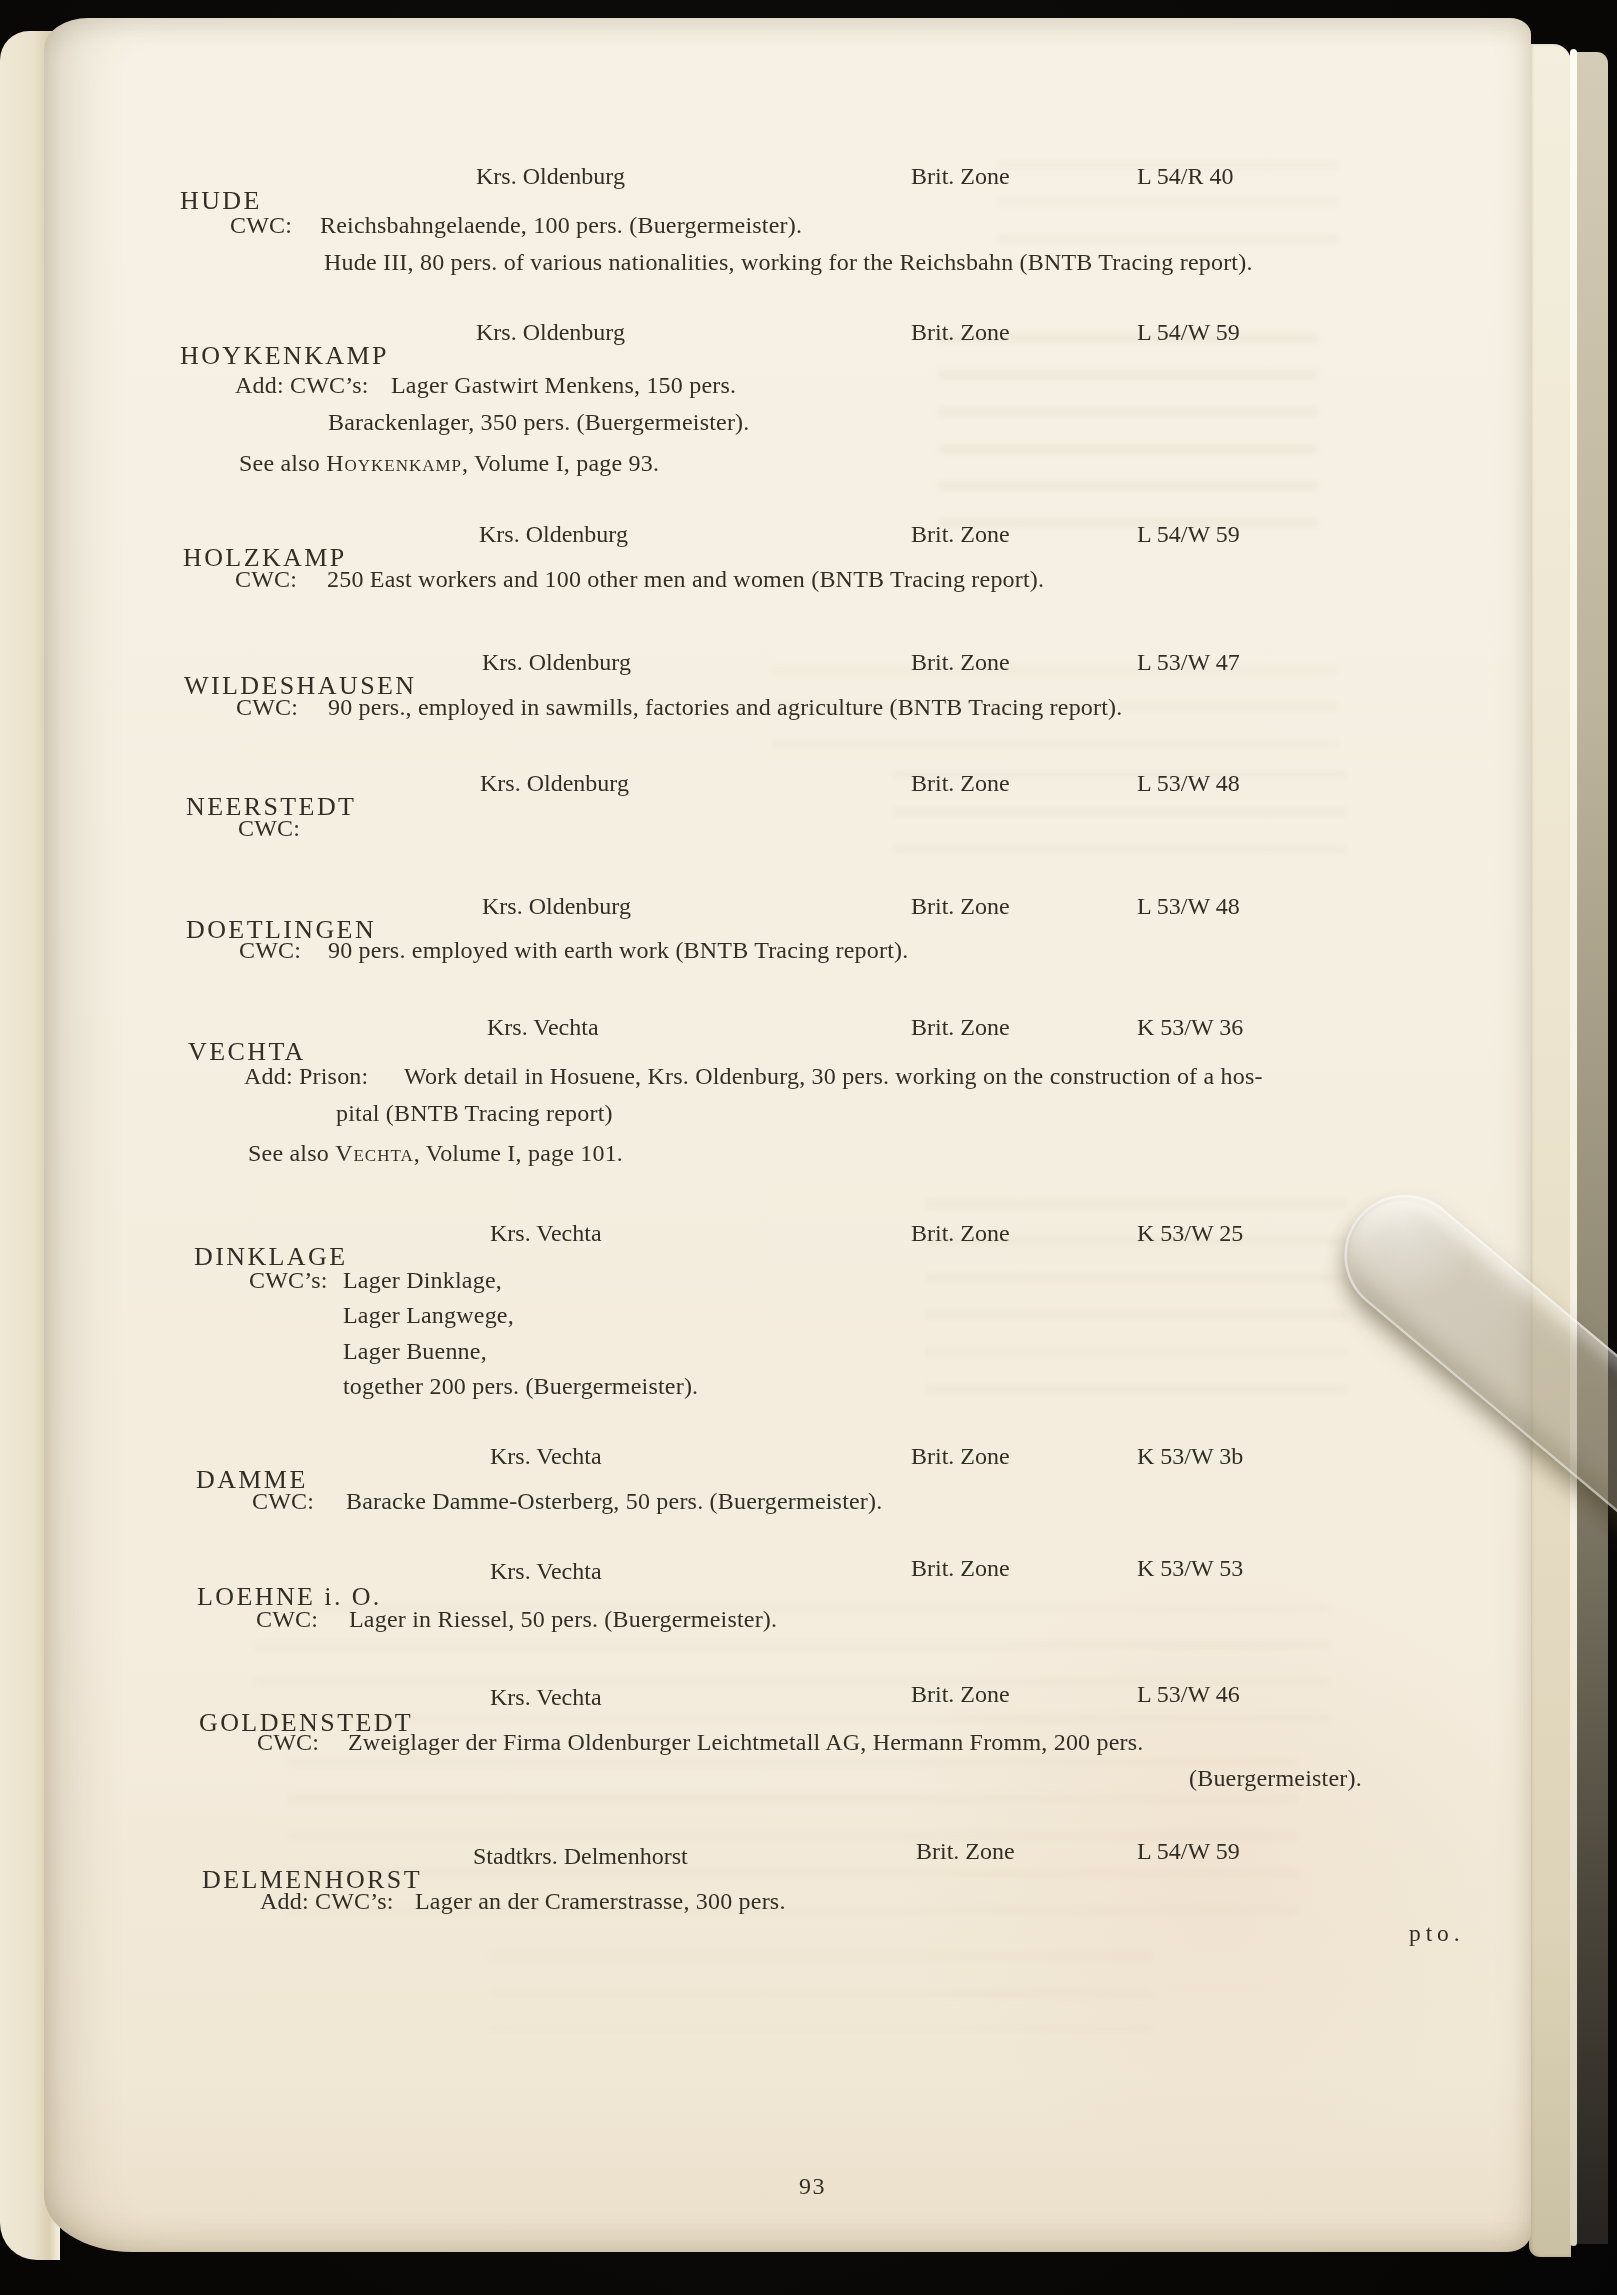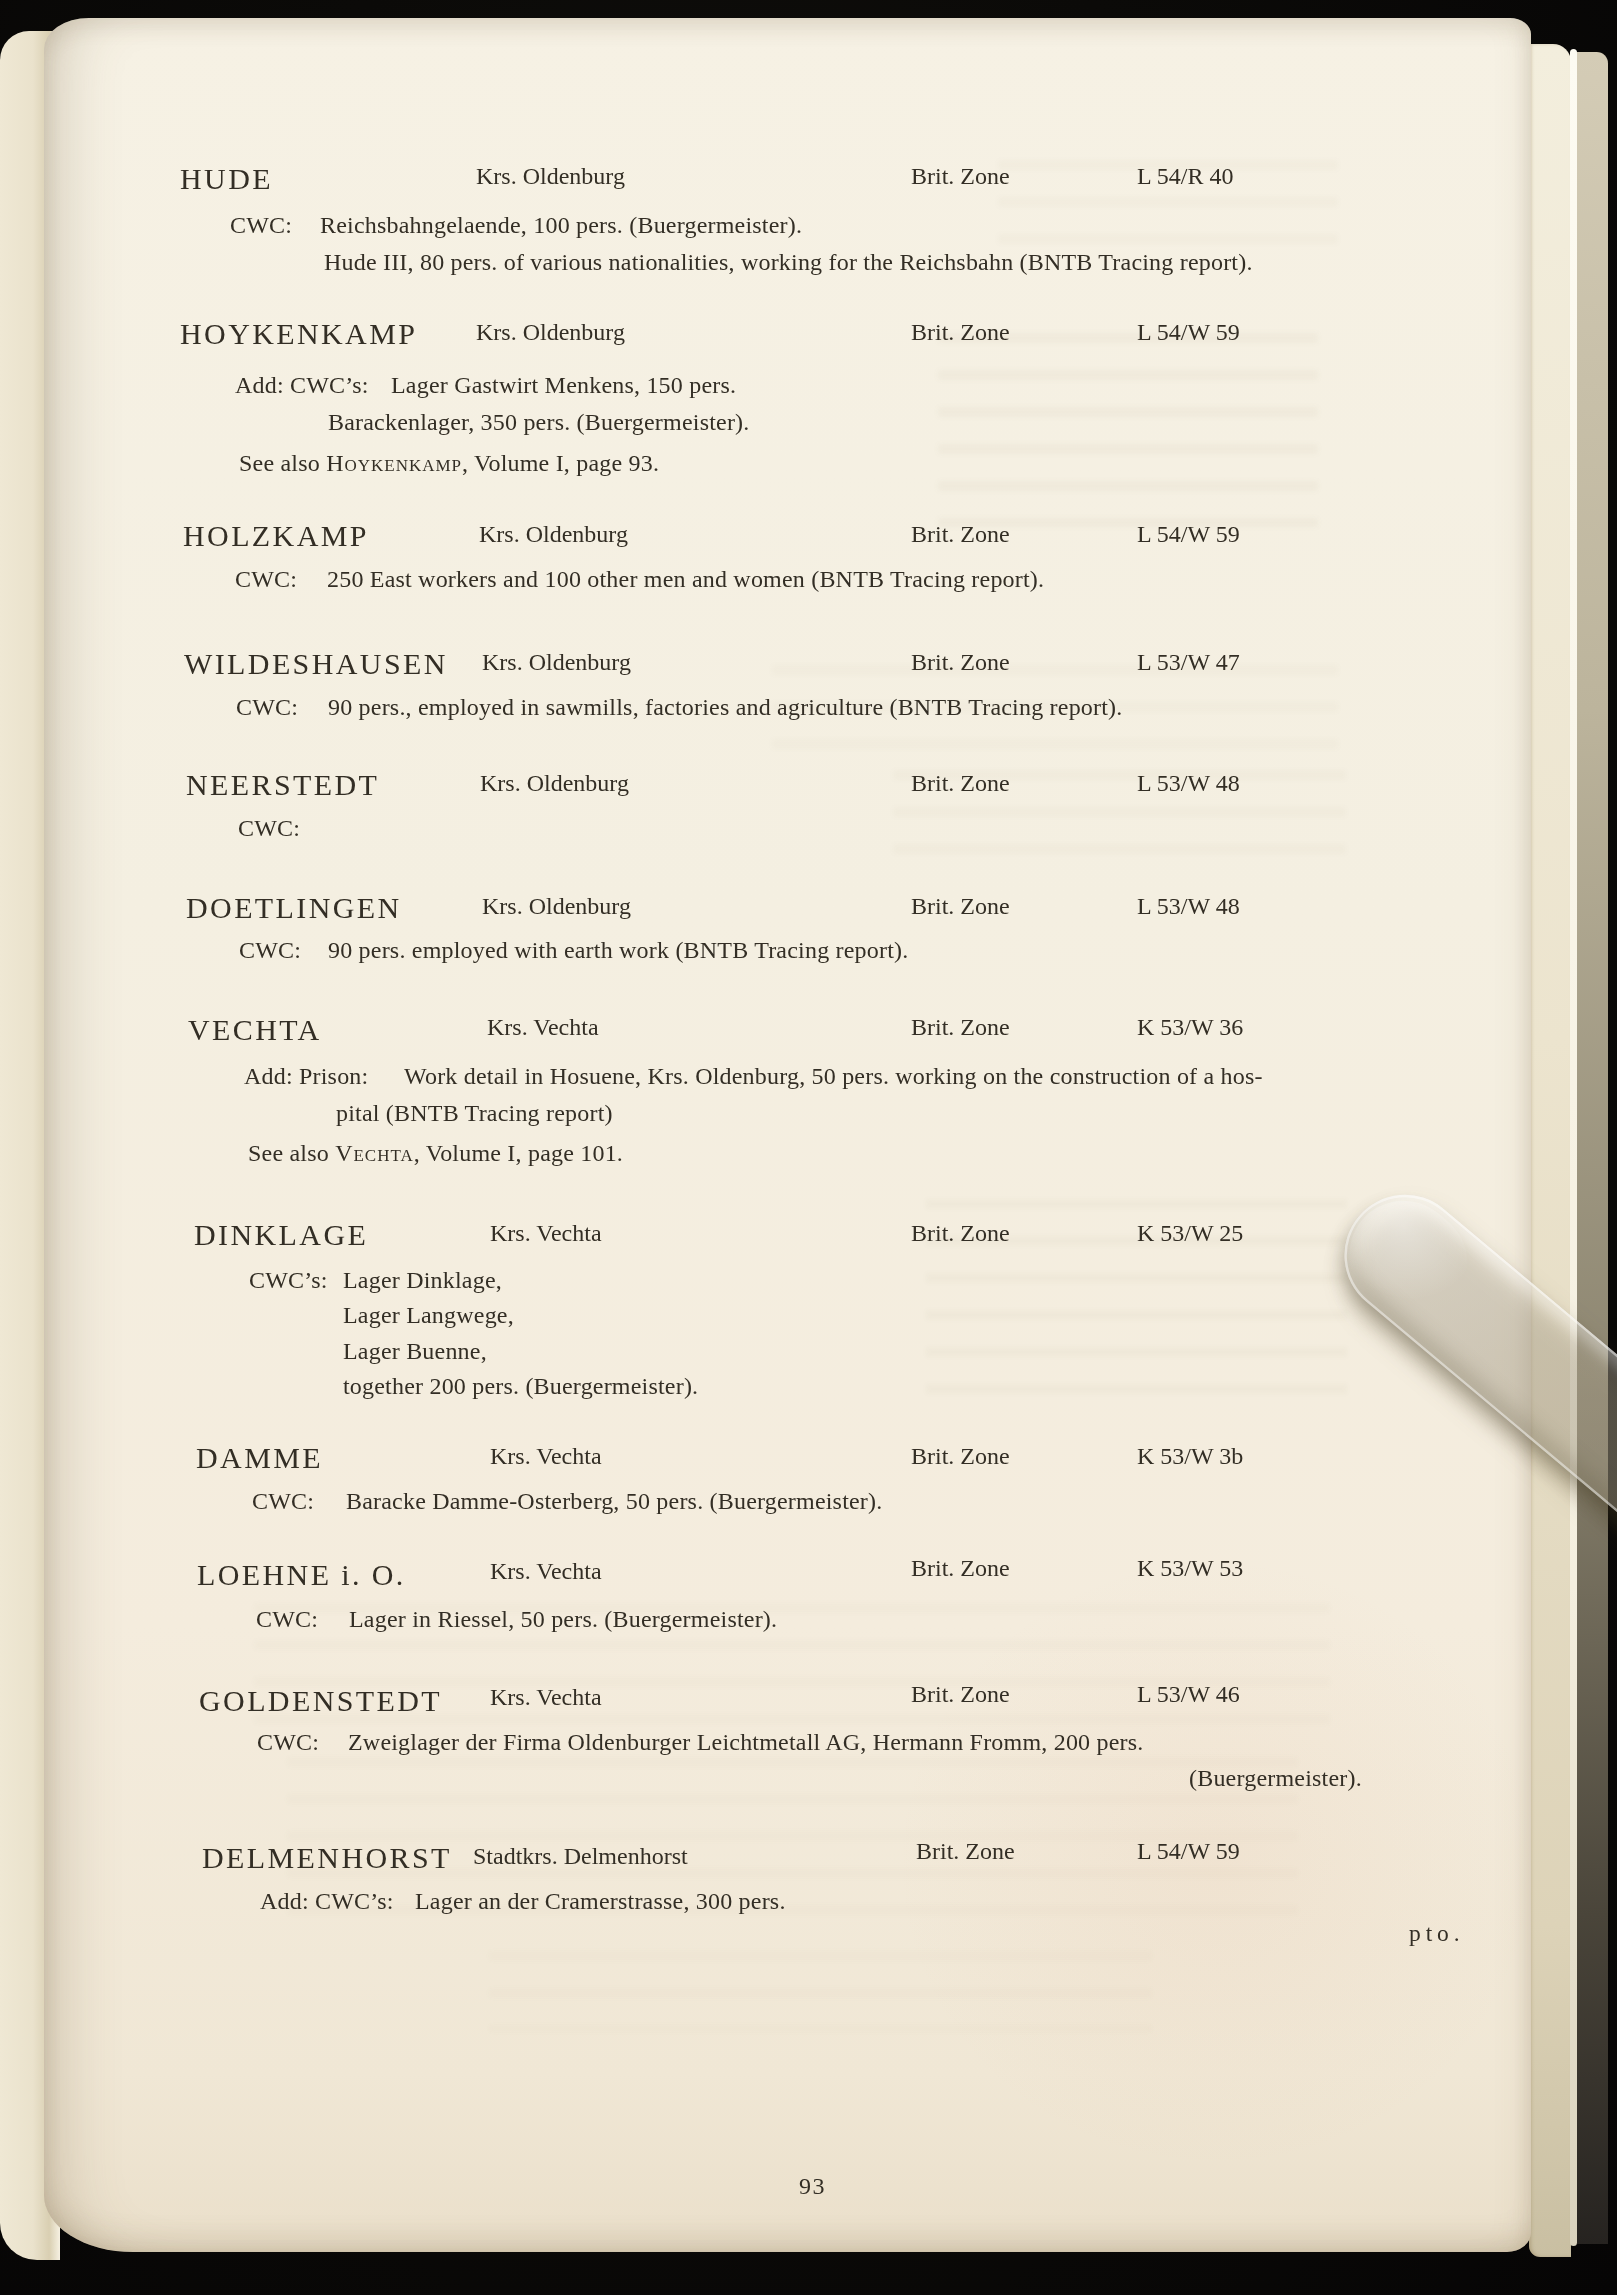--- a/index.html
+++ b/index.html
@@ -30,21 +30,21 @@
                inset 0 -21px 32px -16px rgba(110,90,55,.22);}
   .blush{position:absolute;left:849px;top:1537px;width:647px;height:615px;
     background:radial-gradient(closest-side,rgba(214,142,104,.07),rgba(214,142,104,0));}
 
   
   .ghost{position:absolute;opacity:.55;filter:blur(2.4px);
     background:repeating-linear-gradient(180deg,rgba(139,122,86,.09) 0 9.7px,rgba(139,122,86,0) 9.7px 37px);}
 
   
   .t{position:absolute;white-space:nowrap;color:#332e25;}
-  .hw{font-size:30px;letter-spacing:2.4px;}
+  .hw{font-size:26px;letter-spacing:2.4px;margin-top:24px;}
   .cell{font-size:24px;}
   .body{font-size:24px;letter-spacing:0.2px;text-align:center;}
   .sc{font-variant:small-caps;letter-spacing:1px;}
   .pgnum{font-size:24px;letter-spacing:1.6px;}
   .pto{font-size:23.5px;letter-spacing:4.9px;}
 
   
   .tool-shadow{position:absolute;left:1349px;top:1213px;width:518px;height:121px;
     border-radius:63px;transform:rotate(40deg);transform-origin:61px 61px;
     background:rgba(84,68,40,.30);filter:blur(12px);}
@@ -123,21 +123,21 @@
   <div class="t cell" style="left:911px;top:893px">Brit. Zone</div>
   <div class="t cell" style="left:1137px;top:893px">L 53/W 48</div>
   <div class="t body" style="left:239px;top:937px">CWC:</div>
   <div class="t body" style="left:328px;top:937px">90 pers. employed with earth work (BNTB Tracing report).</div>
 
   <div class="t hw" style="left:188px;top:1013px">VECHTA</div>
   <div class="t cell" style="left:487px;top:1014px">Krs. Vechta</div>
   <div class="t cell" style="left:911px;top:1014px">Brit. Zone</div>
   <div class="t cell" style="left:1137px;top:1014px">K 53/W 36</div>
   <div class="t body" style="left:244px;top:1063px">Add: Prison:</div>
-  <div class="t body" style="left:404px;top:1063px">Work detail in Hosuene, Krs. Oldenburg, 50 pers. working on the construction of a hos-</div>
+  <div class="t body" style="left:404px;top:1063px">Work detail in Hosuene, Krs. Oldenburg, 30 pers. working on the construction of a hos-</div>
   <div class="t body" style="left:336px;top:1100px">pital (BNTB Tracing report)</div>
   <div class="t body" style="left:248px;top:1140px"><span>See also </span><span class="sc">Vechta</span><span>, Volume I, page 101.</span></div>
 
   <div class="t hw" style="left:194px;top:1218px">DINKLAGE</div>
   <div class="t cell" style="left:490px;top:1220px">Krs. Vechta</div>
   <div class="t cell" style="left:911px;top:1220px">Brit. Zone</div>
   <div class="t cell" style="left:1137px;top:1220px">K 53/W 25</div>
   <div class="t body" style="left:249px;top:1267px">CWC’s:</div>
   <div class="t body" style="left:343px;top:1267px">Lager Dinklage,</div>
   <div class="t body" style="left:343px;top:1302px">Lager Langwege,</div>

